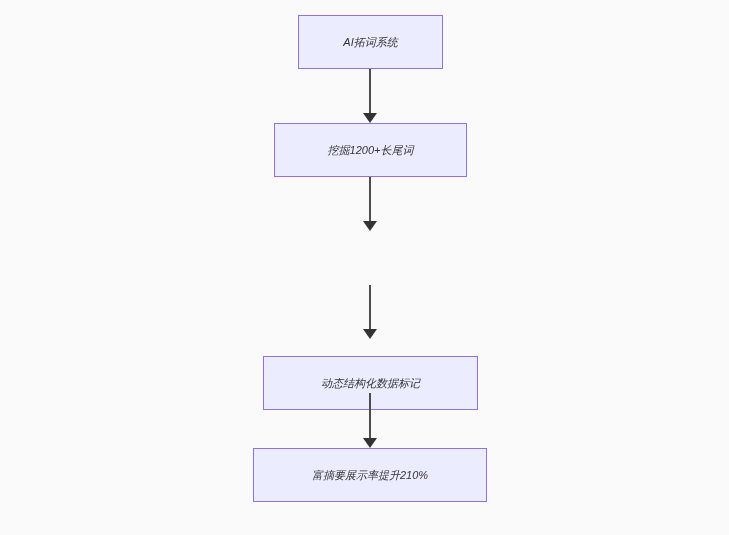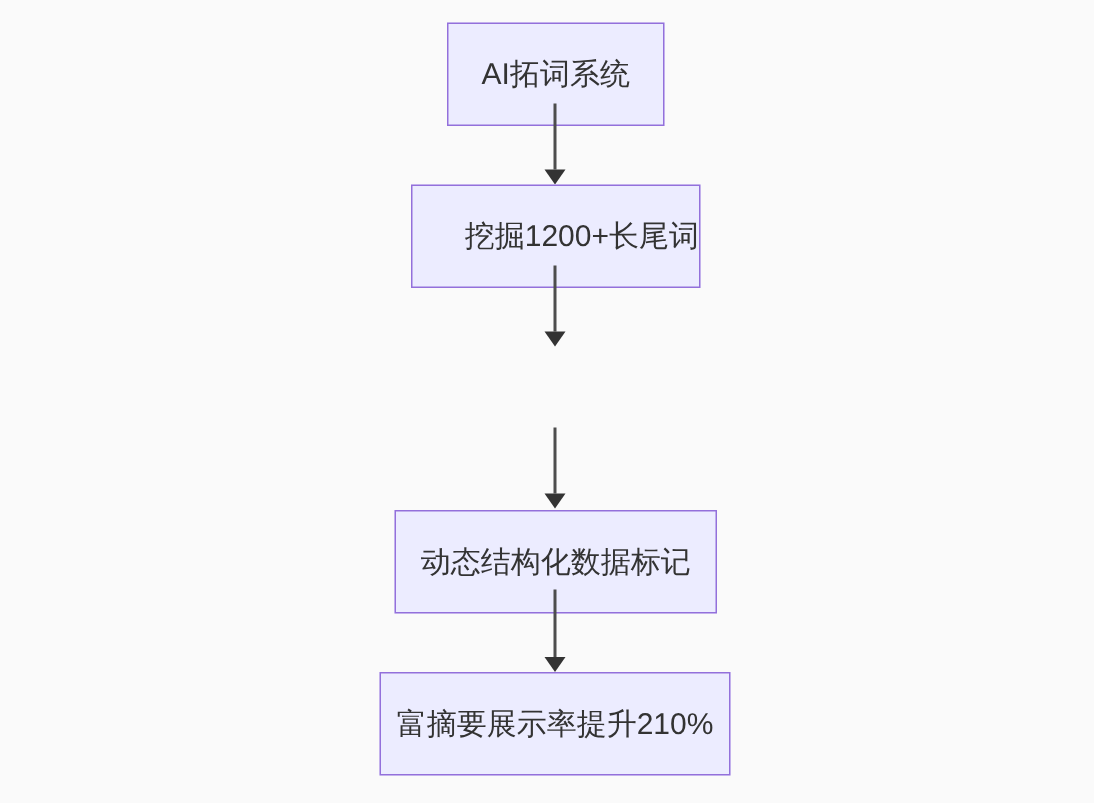--- a/index.html
+++ b/index.html
@@ -11,31 +11,32 @@
     background: var(--background, #fafafa);
     font-family: "Liberation Sans", "DejaVu Sans", sans-serif;
   }
   .canvas {
     position: relative;
     width: 729px;
     height: 535px;
   }
   .node {
     position: absolute;
-    height: 69px;
+    height: 54px;
     box-sizing: border-box;
     background: var(--node-fill, #ECECFF);
     border: 1px solid var(--node-border, #9370DB);
     color: var(--node-text, #333333);
     display: flex;
     align-items: center;
     justify-content: center;
-    font-size: 20px;
+    font-size: 11px;
     text-align: center;
     white-space: nowrap;
+    font-style: italic;
   }
   .arrow {
     position: absolute;
     width: 14px;
     display: flex;
     flex-direction: column;
     align-items: center;
   }
   .arrow-line {
     flex: 1 1 auto;
@@ -57,36 +58,36 @@
 
   <div class="node" style="top:15px; left:298px; width:145px;">
     <span>AI拓词系统</span>
   </div>
 
   <div class="arrow" style="top:69px; left:363px; height:54px;">
     <div class="arrow-line"></div>
     <div class="arrow-head"></div>
   </div>
 
-  <div class="node" style="top:123px; left:274px; width:193px;justify-content:flex-end;">
+  <div class="node" style="top:123px; left:274px; width:193px;">
     <span>挖掘1200+长尾词</span>
   </div>
 
   <div class="arrow" style="top:177px; left:363px; height:54px;">
     <div class="arrow-line"></div>
     <div class="arrow-head"></div>
   </div>
 
 
   <div class="arrow" style="top:285px; left:363px; height:54px;">
     <div class="arrow-line"></div>
     <div class="arrow-head"></div>
   </div>
 
-  <div class="node" style="top:340px; left:263px; width:215px;">
+  <div class="node" style="top:356px; left:263px; width:215px;">
     <span>动态结构化数据标记</span>
   </div>
 
   <div class="arrow" style="top:393px; left:363px; height:55px;">
     <div class="arrow-line"></div>
     <div class="arrow-head"></div>
   </div>
 
   <div class="node" style="top:448px; left:253px; width:234px;">
     <span>富摘要展示率提升210%</span>

